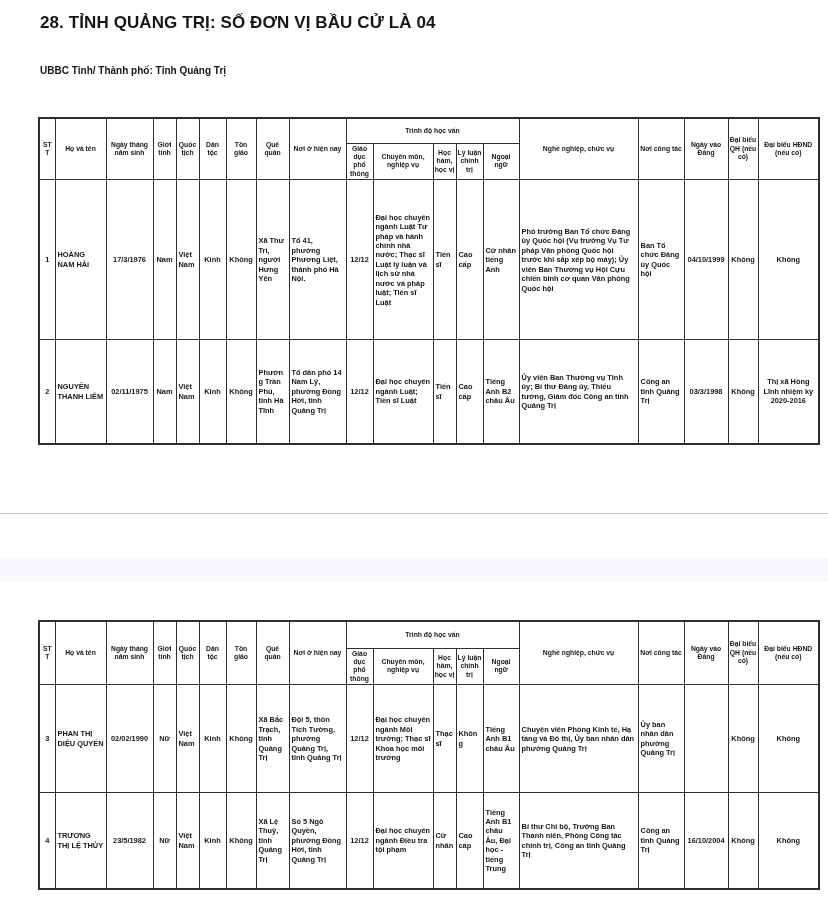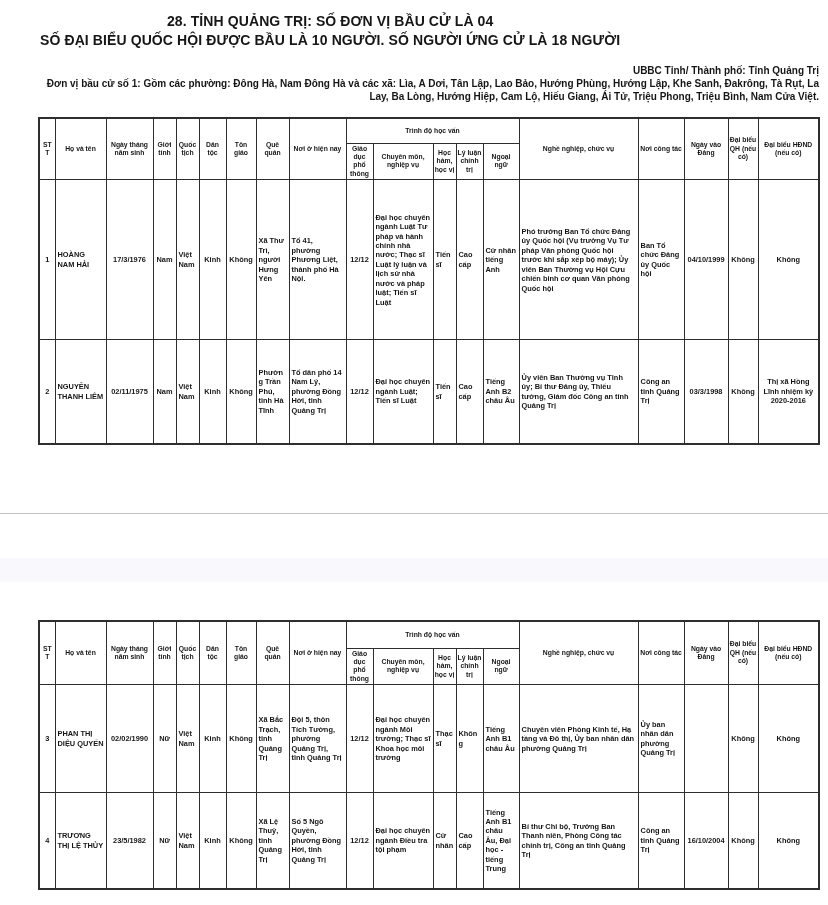--- a/index.html
+++ b/index.html
@@ -1,21 +1,21 @@
 <!DOCTYPE html>
 <html><head>
 <meta charset="utf-8">
 <style>
   html,body{margin:0;padding:0;background:#fff;}
   .page{position:relative;width:828px;height:905px;background:#ffffff;overflow:hidden;
         font-family:"Liberation Sans",sans-serif;color:#161616;}
   .abs{position:absolute;}
-  .title-block{left:40px;top:12px;font-size:14px;font-weight:bold;line-height:1.35;letter-spacing:.1px;text-align:center;}
+  .title-block{left:40px;top:12px;font-size:17px;font-weight:bold;line-height:1.35;letter-spacing:.1px;}
   .info-block{left:40px;top:64px;width:779px;font-size:10px;font-weight:bold;line-height:1.32;}
-  .info-block div{margin:0;text-align:right;}
+  .info-block div{margin:0;}
   table.roster{border-collapse:collapse;table-layout:fixed;background:#fff;}
   table.roster,table.roster th,table.roster td{border:1px solid #2e2e2e;}
   table.roster{border-width:2px;}
   table.roster th{font-size:6.8px;font-weight:bold;line-height:1.25;padding:1px;
                   text-align:center;vertical-align:middle;overflow:hidden;}
   table.roster td{font-size:7.4px;font-weight:bold;line-height:1.28;padding:2px;
                   text-align:center;vertical-align:middle;overflow:hidden;word-wrap:break-word;}
   table.roster td:nth-child(2),table.roster td:nth-child(5),
   table.roster td:nth-child(8),table.roster td:nth-child(9),
   table.roster td:nth-child(11),table.roster td:nth-child(12),
@@ -34,26 +34,24 @@
   .faint-line{left:0;top:513px;width:828px;height:1px;background:#c2c2c2;}
   .band{left:0;top:558px;width:828px;height:24px;background:#f8f8fd;}
 </style>
 </head>
 <body>
 
 <div class="page">
 
   <div class="abs title-block">
     <div>28. TỈNH QUẢNG TRỊ: SỐ ĐƠN VỊ BẦU CỬ LÀ 04</div>
-    <div>SỐ ĐẠI BIỂU QUỐC HỘI ĐƯỢC BẦU LÀ 10 NGƯỜI. SỐ NGƯỜI ỨNG CỬ LÀ 18 NGƯỜI</div>
   </div>
 
   <div class="abs info-block">
     <div>UBBC Tỉnh/ Thành phố: Tỉnh Quảng Trị</div>
-    <div>Đơn vị bầu cử số 1: Gồm các phường: Đông Hà, Nam Đông Hà và các xã: Lìa, A Dơi, Tân Lập, Lao Bảo, Hướng Phùng, Hướng Lập, Khe Sanh, Đakrông, Tà Rụt, La Lay, Ba Lòng, Hướng Hiệp, Cam Lộ, Hiếu Giang, Ái Tử, Triệu Phong, Triệu Bình, Nam Cửa Việt.</div>
   </div>
 
   <table class="abs roster t1">
     <colgroup>
       <col style="width:16px">
         <col style="width:51px">
         <col style="width:47px">
         <col style="width:23px">
       <col style="width:23px">
         <col style="width:27px">

